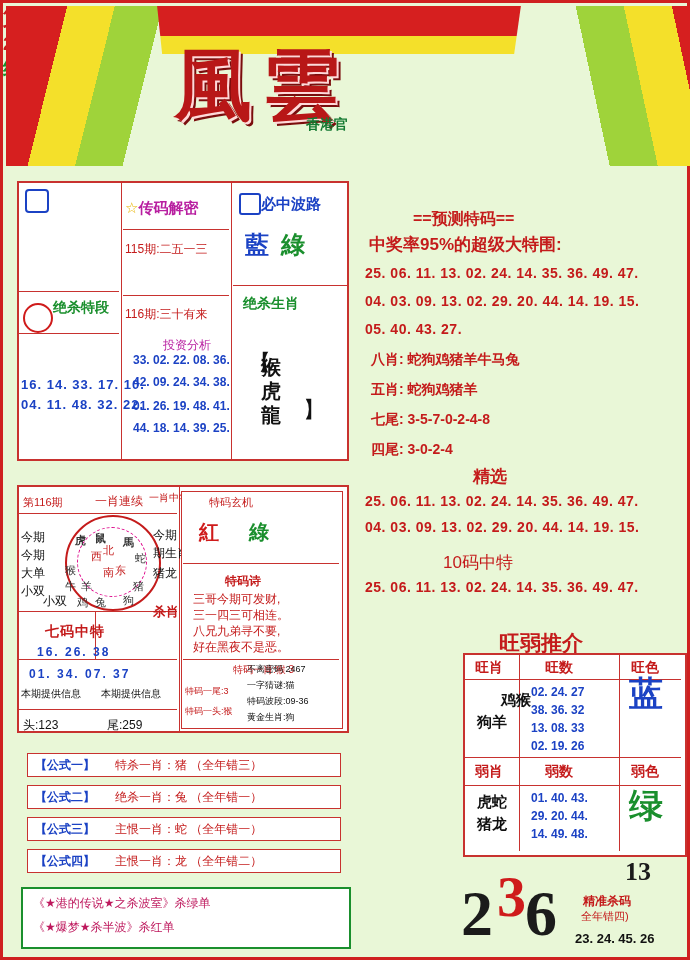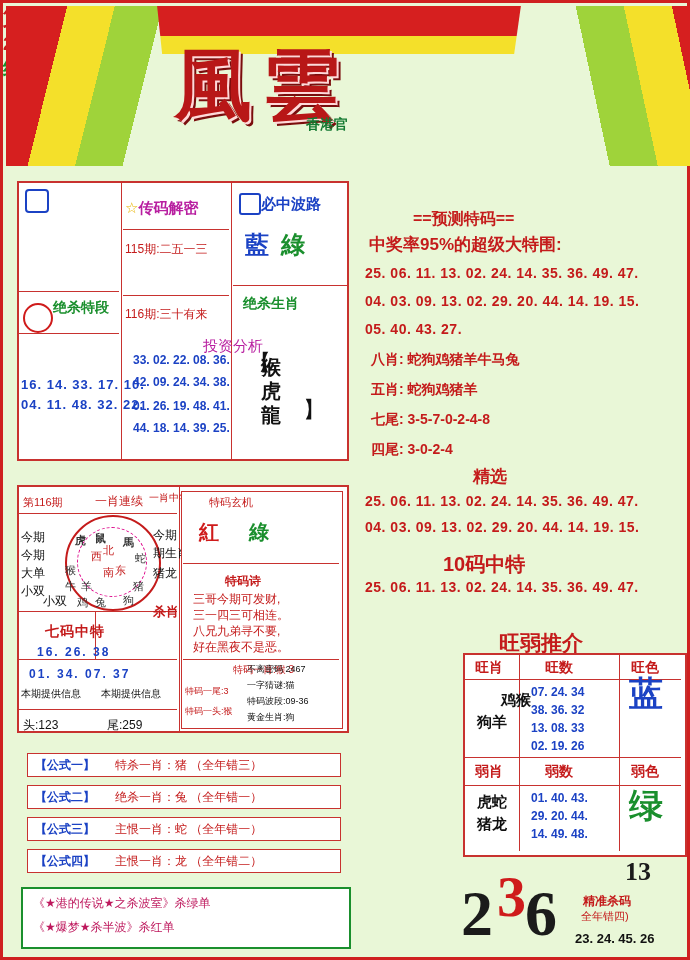--- a/index.html
+++ b/index.html
@@ -44,21 +44,21 @@
   .star{color:#e8b400;}
   #sha-num{left:22px;top:302px;font-size:19px;font-weight:bold;color:#c41b1b;letter-spacing:1px;}
 
   #jue10{left:20px;top:340px;font-size:20px;font-weight:bold;color:#1a8f2d;letter-spacing:2px;}
   .numline{position:absolute;font-size:13px;color:#1b42c4;font-weight:bold;letter-spacing:1px;}
 
   
   #mid-head1{position:absolute;left:122px;top:196px;font-size:15px;color:#b81fa0;font-weight:bold;}
   #mid-l1{position:absolute;left:122px;top:238px;font-size:12px;color:#c41b1b;}
   #mid-l2{position:absolute;left:122px;top:303px;font-size:12px;color:#c41b1b;}
-  #invest{position:absolute;left:160px;top:334px;font-size:15px;color:#b81fa0;margin-left:40px;}
+  #invest{position:absolute;left:160px;top:334px;font-size:12px;color:#b81fa0;}
   .invest-row{position:absolute;left:130px;font-size:12px;color:#1b42c4;font-weight:bold;}
 
   
   #bolu{position:absolute;left:232px;top:192px;font-size:15px;font-weight:bold;color:#1b42c4;}
   #lan-lv{position:absolute;left:242px;top:226px;font-size:24px;font-weight:bold;letter-spacing:12px;}
   #jssx{position:absolute;left:240px;top:292px;font-size:14px;font-weight:bold;color:#1a8f2d;}
   #sx3{position:absolute;left:258px;top:352px;font-size:20px;font-weight:bold;color:#111;line-height:24px;text-align:center;}
 
   
   #zod-box{left:14px;top:482px;width:332px;height:248px;background:#fff;border:2px solid #c8322f;}
@@ -88,21 +88,21 @@
   
   #bot-box{position:absolute;left:18px;top:884px;width:326px;height:58px;border:2px solid #1a8f2d;background:#fff;}
   .bot-l{position:absolute;left:30px;font-size:12px;color:#be185d;font-weight:normal;}
 
   
   #pred-title{position:absolute;left:410px;top:206px;font-size:16px;font-weight:bold;color:#c41b1b;}
   #pred-sub{position:absolute;left:366px;top:230px;font-size:17px;font-weight:bold;color:#c41b1b;}
   .pred-num{position:absolute;left:362px;font-size:14px;font-weight:bold;color:#c41b1b;letter-spacing:.5px;}
   .xiao-row{position:absolute;left:368px;font-size:14px;font-weight:bold;color:#c41b1b;}
   #jx-title{position:absolute;left:470px;top:462px;font-size:17px;font-weight:bold;color:#c41b1b;}
-  #ten-title{position:absolute;left:440px;top:548px;font-size:20px;font-weight:bold;color:#c41b1b;}
+  #ten-title{position:absolute;left:440px;top:548px;font-size:17px;font-weight:normal;color:#c41b1b;}
 
   
   #wr-title{position:absolute;left:496px;top:626px;font-size:21px;font-weight:bold;color:#c41b1b;}
   #wr-box{position:absolute;left:460px;top:650px;width:220px;height:200px;border:2px solid #c8322f;background:#fff;}
   .wr-h{position:absolute;font-size:14px;font-weight:bold;color:#c41b1b;}
   .wr-c{position:absolute;font-size:12px;font-weight:bold;color:#1b42c4;}
   .wr-sx{position:absolute;font-size:15px;font-weight:bold;color:#111;}
   #wr-blue{position:absolute;left:626px;top:668px;font-size:34px;font-weight:bold;color:#1b42c4;}
   #wr-green{position:absolute;left:626px;top:780px;font-size:34px;font-weight:bold;color:#1a8f2d;}
 
@@ -286,21 +286,21 @@
   <div class="vl" style="left:516px;top:652px;height:196px;"></div>
   <div class="vl" style="left:616px;top:652px;height:196px;"></div>
 
   <div class="wr-h" style="left:472px;top:656px;">旺肖</div>
   <div class="wr-h" style="left:542px;top:656px;">旺数</div>
   <div class="wr-h" style="left:628px;top:656px;">旺色</div>
 
   <div class="wr-sx" style="left:474px;top:688px;margin-left:24px;">鸡猴</div>
   <div class="wr-sx" style="left:474px;top:710px;">狗羊</div>
 
-  <div class="wr-c" style="left:528px;top:682px;">07. 24. 34</div>
+  <div class="wr-c" style="left:528px;top:682px;">02. 24. 27</div>
   <div class="wr-c" style="left:528px;top:700px;">38. 36. 32</div>
   <div class="wr-c" style="left:528px;top:718px;">13. 08. 33</div>
   <div class="wr-c" style="left:528px;top:736px;">02. 19. 26</div>
   <div id="wr-blue">蓝</div>
 
   <div class="wr-h" style="left:472px;top:760px;">弱肖</div>
   <div class="wr-h" style="left:542px;top:760px;">弱数</div>
   <div class="wr-h" style="left:628px;top:760px;">弱色</div>
 
   <div class="wr-sx" style="left:474px;top:790px;">虎蛇</div>

